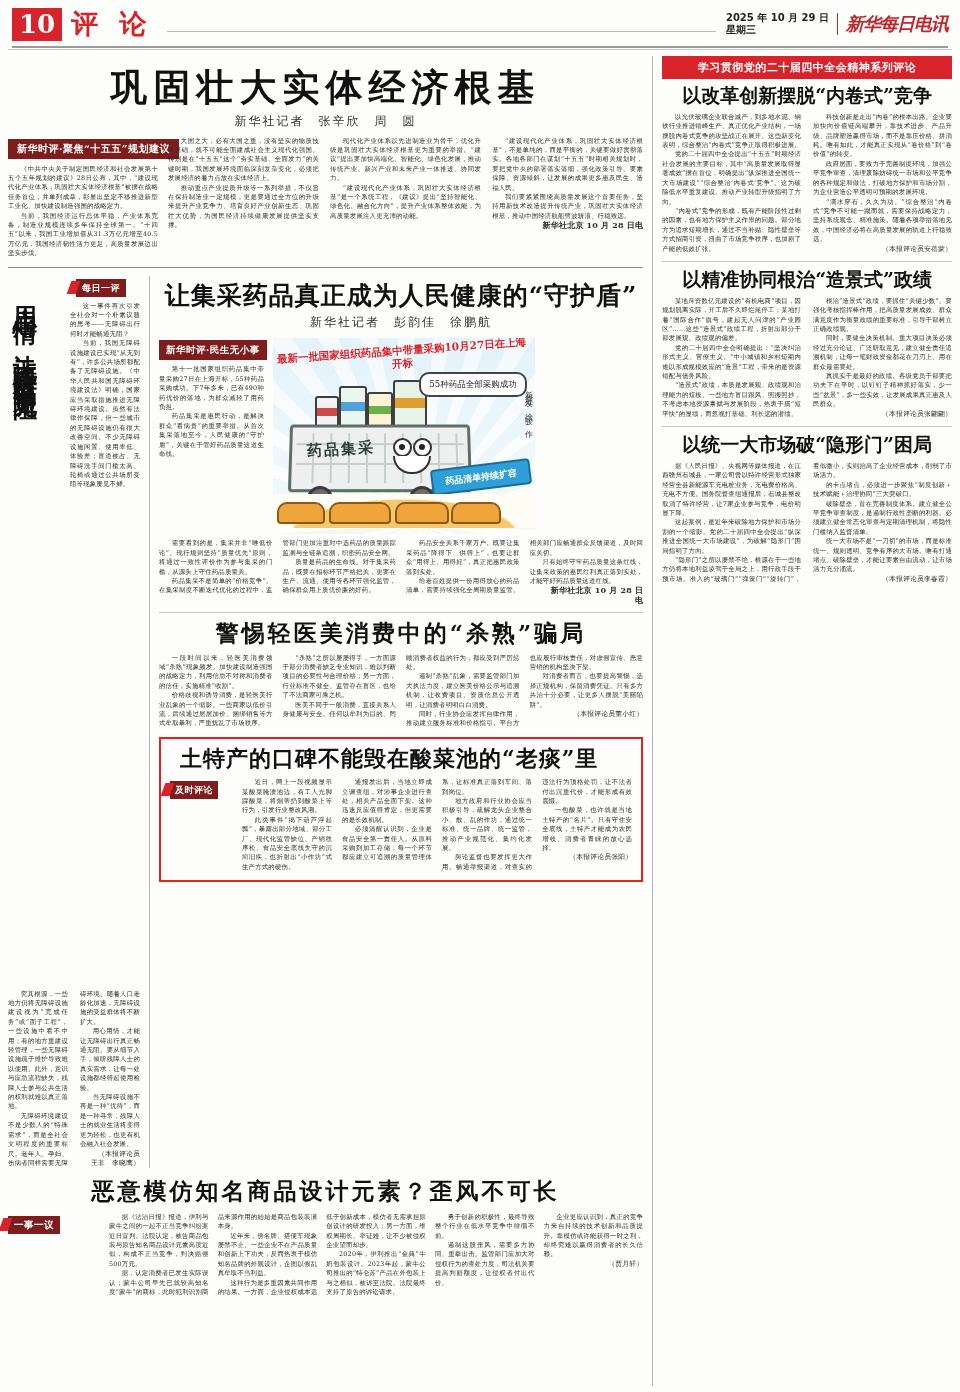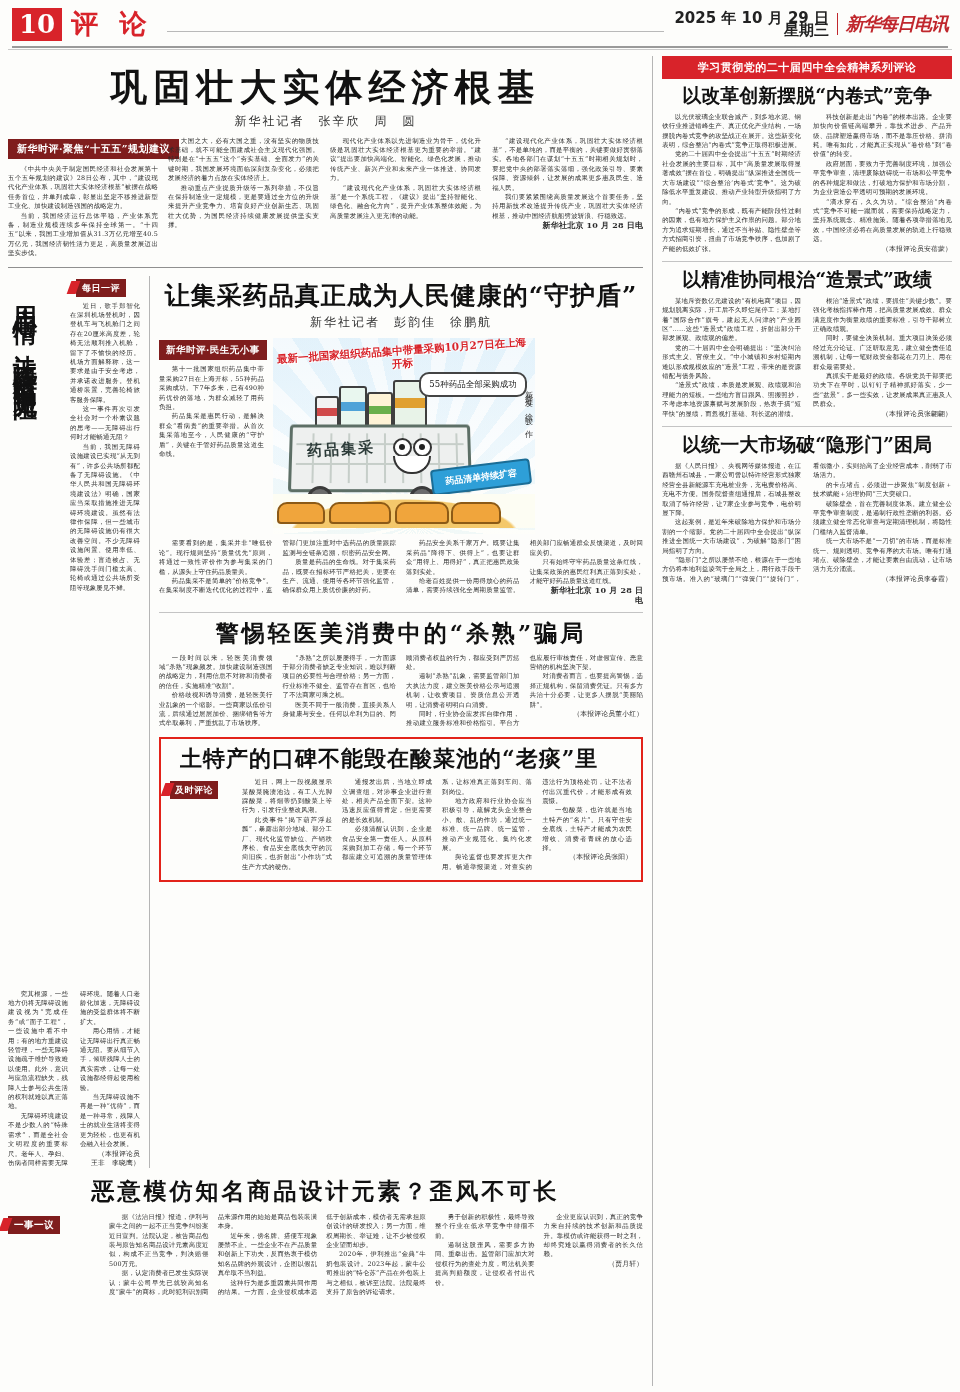--- a/index.html
+++ b/index.html
@@ -18,21 +18,21 @@
   .pagenum{
     background:#d8232a;color:#fff;font-family:"DejaVu Serif","Liberation Serif",serif;
     font-weight:bold;font-size:26px;line-height:30px;padding:1px 7px 2px 7px;margin-left:4px;
   }
   .sec-title{
     color:#d8232a;font-family:"DejaVu Serif","Liberation Serif",serif;font-weight:bold;
     font-size:27px;letter-spacing:6px;margin-left:9px;
   }
   .mast-rule{flex:1;height:1px;background:#b9b9b9;margin:14px 0 0 14px;}
   .mast-right{display:flex;align-items:center;gap:8px;margin-left:10px;padding-right:4px;}
-  .mast-date{font-size:15px;line-height:12px;text-align:right;color:#222;font-weight:bold;}
+  .mast-date{font-size:10px;line-height:12px;color:#222;font-weight:bold;}
   .mast-vrule{width:1px;height:22px;background:#c0272d;}
   .mast-logo{
     color:#c0272d;font-family:"DejaVu Serif","Liberation Serif",serif;font-weight:bold;
     font-size:18px;font-style:italic;letter-spacing:-1px;white-space:nowrap;
   }
   .mast-under{height:2px;background:#9a9a9a;margin:2px 4px 0 4px;}
   .mast-under2{height:1px;background:#c9c9c9;margin-top:1px;}
 
   
   .body-grid{display:flex;margin-top:6px;height:1330px;}
@@ -222,21 +222,20 @@
       <div style="display:flex;">
 
         <div style="width:132px;flex:none;">
           <div style="display:flex;">
             <div class="vert-wrap" style="float:none;margin:10px 2px 0 2px;">
               <div class="vert-hl">用心用情，让无障碍出行畅通无阻</div>
             </div>
             <div style="flex:1;">
               <div class="tag tag-slant" style="font-size:9px;padding:2px 6px;margin-left:6px;">每日一评</div>
               <div class="txt" style="margin-top:5px;">
-                <p>近日，歌手郑智化在深圳机场登机时，因登机车与飞机舱门之间存在20厘米高度差，轮椅无法顺利推入机舱，留下了不愉快的经历。机场方面解释称，这一要求是由于安全考虑，并承诺改进服务。登机通桥装置，完善轮椅旅客服务保障。</p>
                 <p>这一事件再次引发全社会对一个朴素议题的思考——无障碍出行何时才能畅通无阻？</p>
                 <p>当前，我国无障碍设施建设已实现“从无到有”，许多公共场所都配备了无障碍设施。《中华人民共和国无障碍环境建设法》明确，国家应当采取措施推进无障碍环境建设。虽然有法律作保障，但一些城市的无障碍设施仍有很大改善空间。不少无障碍设施闲置、使用率低、体验差；盲道被占、无障碍洗手间门槛太高、轮椅或通过公共场所受阻等现象屡见不鲜。</p>
               </div>
             </div>
           </div>
           <div class="txt cols2" style="margin-top:4px;">
             <p>究其根源，一些地方仍将无障碍设施建设视为“完成任务”或“面子工程”，一些设施中看不中用；有的地方重建设轻管理，一些无障碍设施疏于维护导致难以使用。此外，意识与应急流程缺失，残障人士参与公共生活的权利就难以真正落地。</p>
             <p>无障碍环境建设不是少数人的“特殊需求”，而是全社会文明程度的重要标尺。老年人、孕妇、伤病者同样需要无障碍环境。随着人口老龄化加速，无障碍设施的受益群体将不断扩大。</p>
             <p>用心用情，才能让无障碍出行真正畅通无阻。要从细节入手，倾听残障人士的真实需求，让每一处设施都经得起使用检验。</p>
             <p>当无障碍设施不再是一种“优待”，而是一种寻常，残障人士的就业生活将变得更为轻松，也更有机会融入社会发展。</p>

